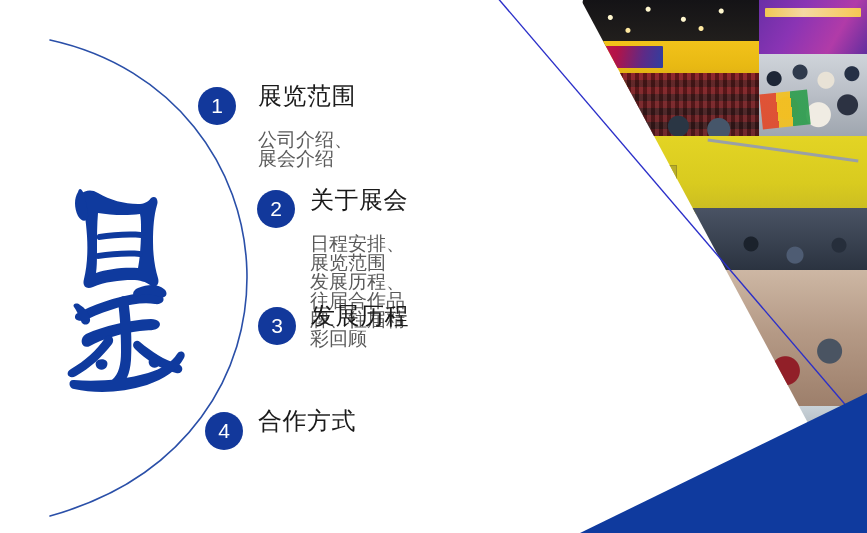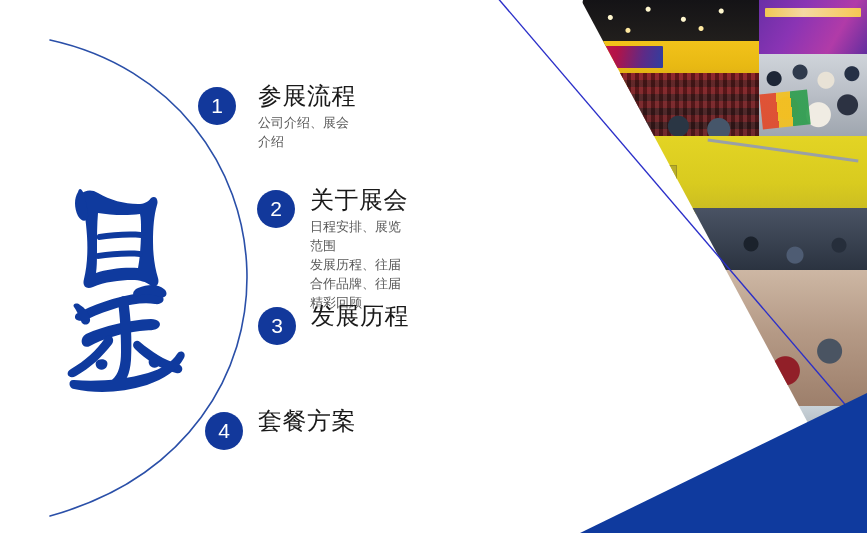--- a/index.html
+++ b/index.html
@@ -256,25 +256,25 @@
   }
   .toc-title {
     font-size: 24px;
     line-height: 28px;
     color: #1a1a1a;
     font-family: "Liberation Sans", "DejaVu Sans", sans-serif;
     letter-spacing: .5px;
     white-space: nowrap;
   }
   .toc-sub {
-    font-size: 13px;
+    font-size: 19px;
     line-height: 19px;
     color: #5a5a5a;
     font-family: "Liberation Sans", "DejaVu Sans", sans-serif;
-    margin-top: 3px;
+    margin-top: 20px;
     max-width: 272px;
   }
   .toc-sub div { white-space: normal; }
 </style>
 </head>
 <body>
 
 <div id="slide">
 
   <div class="collage">
@@ -371,21 +371,21 @@
       <path d="M99,190 C105,188 110,191 108,196 C106,201 99,201 97,196 C96,193 97,191 99,190 Z"></path>
 
       <path d="M28,137 C33,140 37,145 38,151 C39,157 31,159 29,153 C27,147 24,142 22,139
                C20,136 25,134 28,137 Z"></path>
     </g>
   </svg>
 
   <div class="toc-item">
     <div class="num-circle" style="left:198px; top:87px;">1</div>
     <div class="toc-text" style="left:258px; top:82px;">
-      <div class="toc-title">参展流程</div>
+      <div class="toc-title">展览范围</div>
       <div class="toc-sub">
         <div>公司介绍、展会介绍</div>
       </div>
     </div>
   </div>
 
   <div class="toc-item">
     <div class="num-circle" style="left:257px; top:190px;">2</div>
     <div class="toc-text" style="left:310px; top:186px;">
       <div class="toc-title">关于展会</div>
@@ -399,17 +399,17 @@
   <div class="toc-item">
     <div class="num-circle" style="left:258px; top:307px;">3</div>
     <div class="toc-text" style="left:311px; top:302px;">
       <div class="toc-title">发展历程</div>
     </div>
   </div>
 
   <div class="toc-item">
     <div class="num-circle" style="left:205px; top:412px;">4</div>
     <div class="toc-text" style="left:258px; top:407px;">
-      <div class="toc-title">套餐方案</div>
+      <div class="toc-title">合作方式</div>
     </div>
   </div>
 
 </div>
 
 </body></html>

